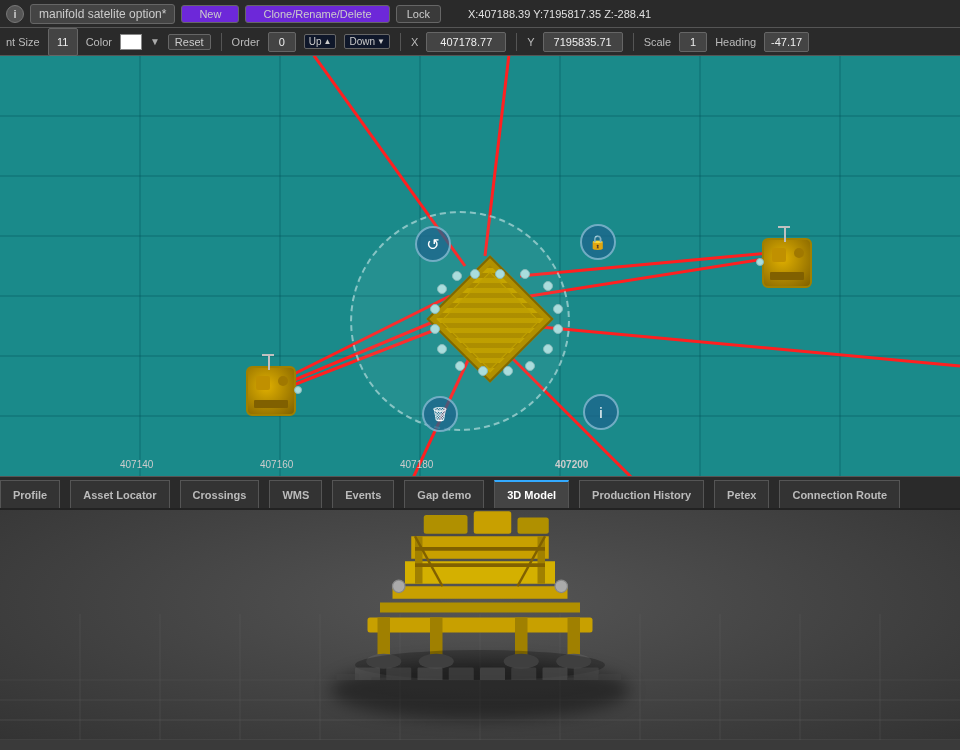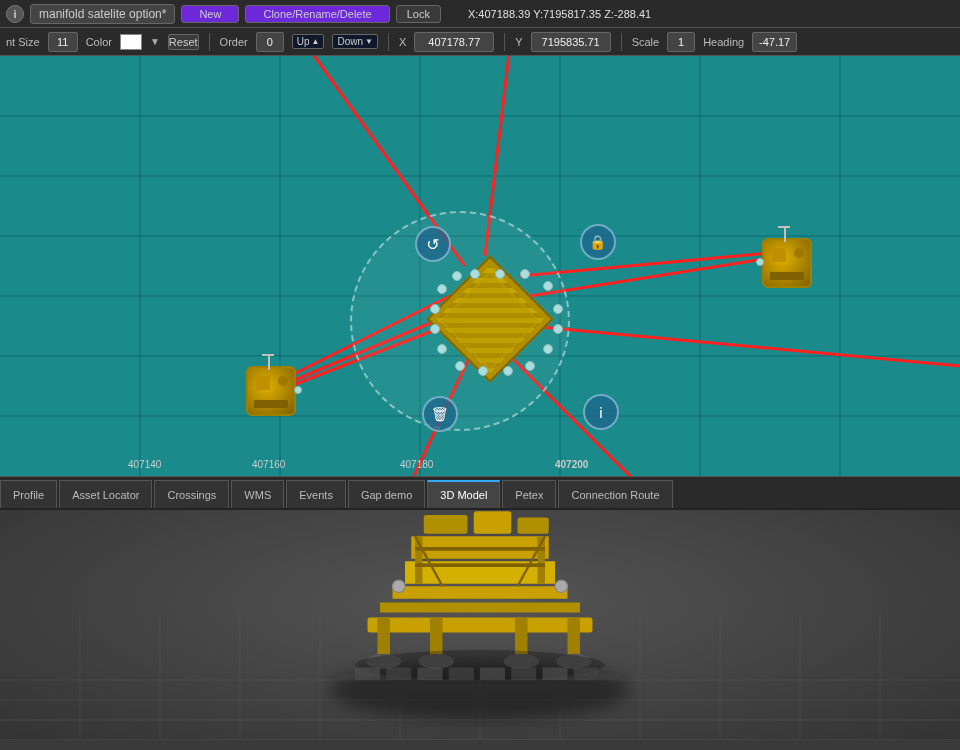--- a/index.html
+++ b/index.html
@@ -69,37 +69,37 @@
       height: 28px;
       background: #2a2a2a;
       display: flex;
       align-items: center;
       padding: 0 6px;
       gap: 8px;
       border-bottom: 1px solid #555;
     }
     .tb2-label { color: #bbb; font-size: 11px; }
     .tb2-num-input {
-      width: 30px; height: 20px;
+      width: 30px; height: 28px;
       background: #444; border: 1px solid #666;
       color: #eee; font-size: 11px;
       text-align: center; border-radius: 2px;
     }
     .tb2-color-swatch {
       width: 22px; height: 16px;
       background: #fff;
       border: 1px solid #888;
       display: inline-block;
     }
     .tb2-arrow {
       color: #aaa; font-size: 10px; cursor: pointer;
     }
     .tb2-reset-btn {
       color: #ccc; font-size: 11px;
-      padding: 1px 0;
+      padding: 1px 6px;
       background: #3a3a3a; border: 1px solid #666;
       border-radius: 2px; cursor: pointer;
     }
     .tb2-separator { width: 1px; height: 18px; background: #555; margin: 0 2px; }
     .tb2-order-input {
       width: 28px; height: 20px;
       background: #444; border: 1px solid #666;
       color: #eee; font-size: 11px;
       text-align: center; border-radius: 2px;
     }
@@ -201,21 +201,22 @@
       height: 28px;
       padding: 0 12px;
       display: flex; align-items: center;
       color: #bbb;
       font-size: 11px;
       background: #333;
       border: 1px solid #555;
       border-bottom: none;
       cursor: pointer;
       white-space: nowrap;
-      margin-right: 2px;
+      margin-right: 10px;
+      font-weight: bold;
     }
     .tab-item.active {
       background: #444;
       color: #fff;
       border-top: 2px solid #3af;
     }
 
     
     #view3d-area {
       width: 960px;
@@ -391,34 +392,35 @@
     <div style="width:100%; height:100%; background:radial-gradient(circle at 40% 40%, #e0b000, #806000); border-radius:6px; border:2px solid #a08000; position:relative;">
       <div style="position:absolute; top:8px; left:8px; width:14px; height:14px; background:#c09000; border-radius:2px;"></div>
       <div style="position:absolute; top:8px; right:6px; width:10px; height:10px; background:#a07800; border-radius:50%;"></div>
       <div style="position:absolute; bottom:6px; left:6px; right:6px; height:8px; background:#806000; border-radius:1px;"></div>
       <div style="position:absolute; top:-12px; left:20px; width:2px; height:14px; background:#c0c0c0;"></div>
       <div style="position:absolute; top:-14px; left:14px; width:12px; height:2px; background:#c0c0c0;"></div>
     </div>
     <div style="position:absolute; top:20px; left:-6px; width:8px; height:8px; background:#aadddd; border:1px solid #88bbbb; border-radius:50%;"></div>
   </div>
 
-  <div class="grid-label" style="left:128px;text-align:center;">407140</div>
-  <div class="grid-label" style="left:252px;">407160</div>
+  <div class="grid-label" style="left:120px;text-align:center;">407140</div>
+  <div class="grid-label" style="left:260px;">407160</div>
   <div class="grid-label" style="left:400px;">407180</div>
   <div class="grid-label" style="left:555px;font-weight:bold;">407200</div>
 </div>
 
 <div id="tabs-bar">
 <div class="tab-item">Profile</div>
     <div class="tab-item">Asset Locator</div>
     <div class="tab-item">Crossings</div>
     <div class="tab-item">WMS</div>
     <div class="tab-item">Events</div>
     <div class="tab-item">Gap demo</div>
     <div class="tab-item active">3D Model</div>
+    <div class="tab-item">Production History</div>
     <div class="tab-item">Petex</div>
     <div class="tab-item">Connection Route</div>
   </div>
 
 <div id="view3d-area">
 
   <div style="position:absolute; bottom:0; left:0; width:100%; height:55%; overflow:hidden;">
     <svg width="960" height="200" style="position:absolute; bottom:0; left:0;">
 
       <line x1="0" y1="180" x2="960" y2="180" stroke="rgba(100,100,100,0.4)" stroke-width="1"></line>

